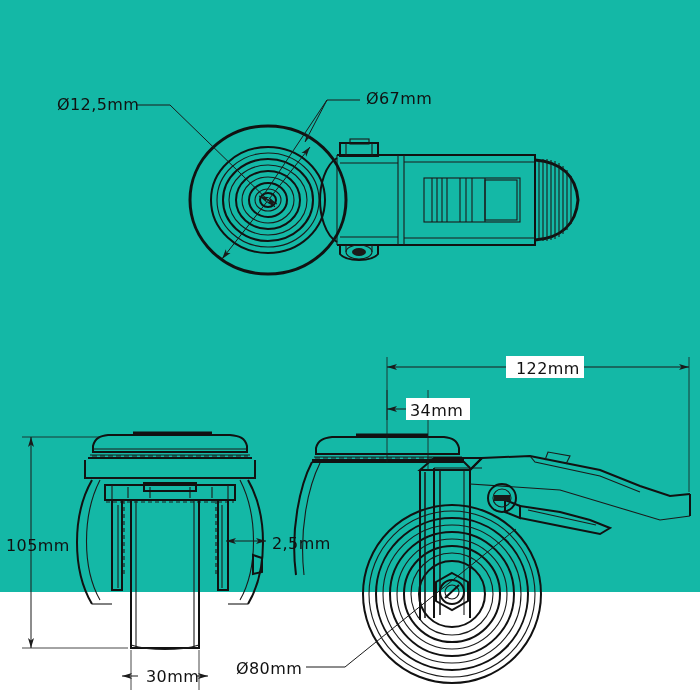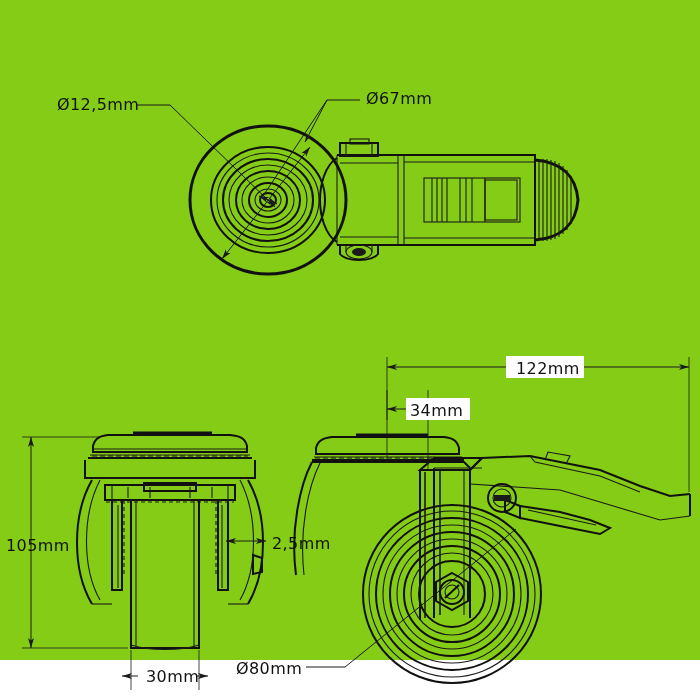--- a/index.html
+++ b/index.html
@@ -9,22 +9,22 @@
   }
   body {
     width: 700px;
     height: 700px;
     overflow: hidden;
     font-family: "DejaVu Sans", sans-serif;
   }
   #sheet {
     position: relative;
     width: 700px;
-    height: 660px;
-    background: #84cc16;
+    height: 592px;
+    background: #14b8a6;
   }
   #sheet svg {
     position: absolute;
     top: 0;
     left: 0;
     display: block;
   }
   .dimtext {
     font-family: "DejaVu Sans", sans-serif;
     font-size: 16px;

